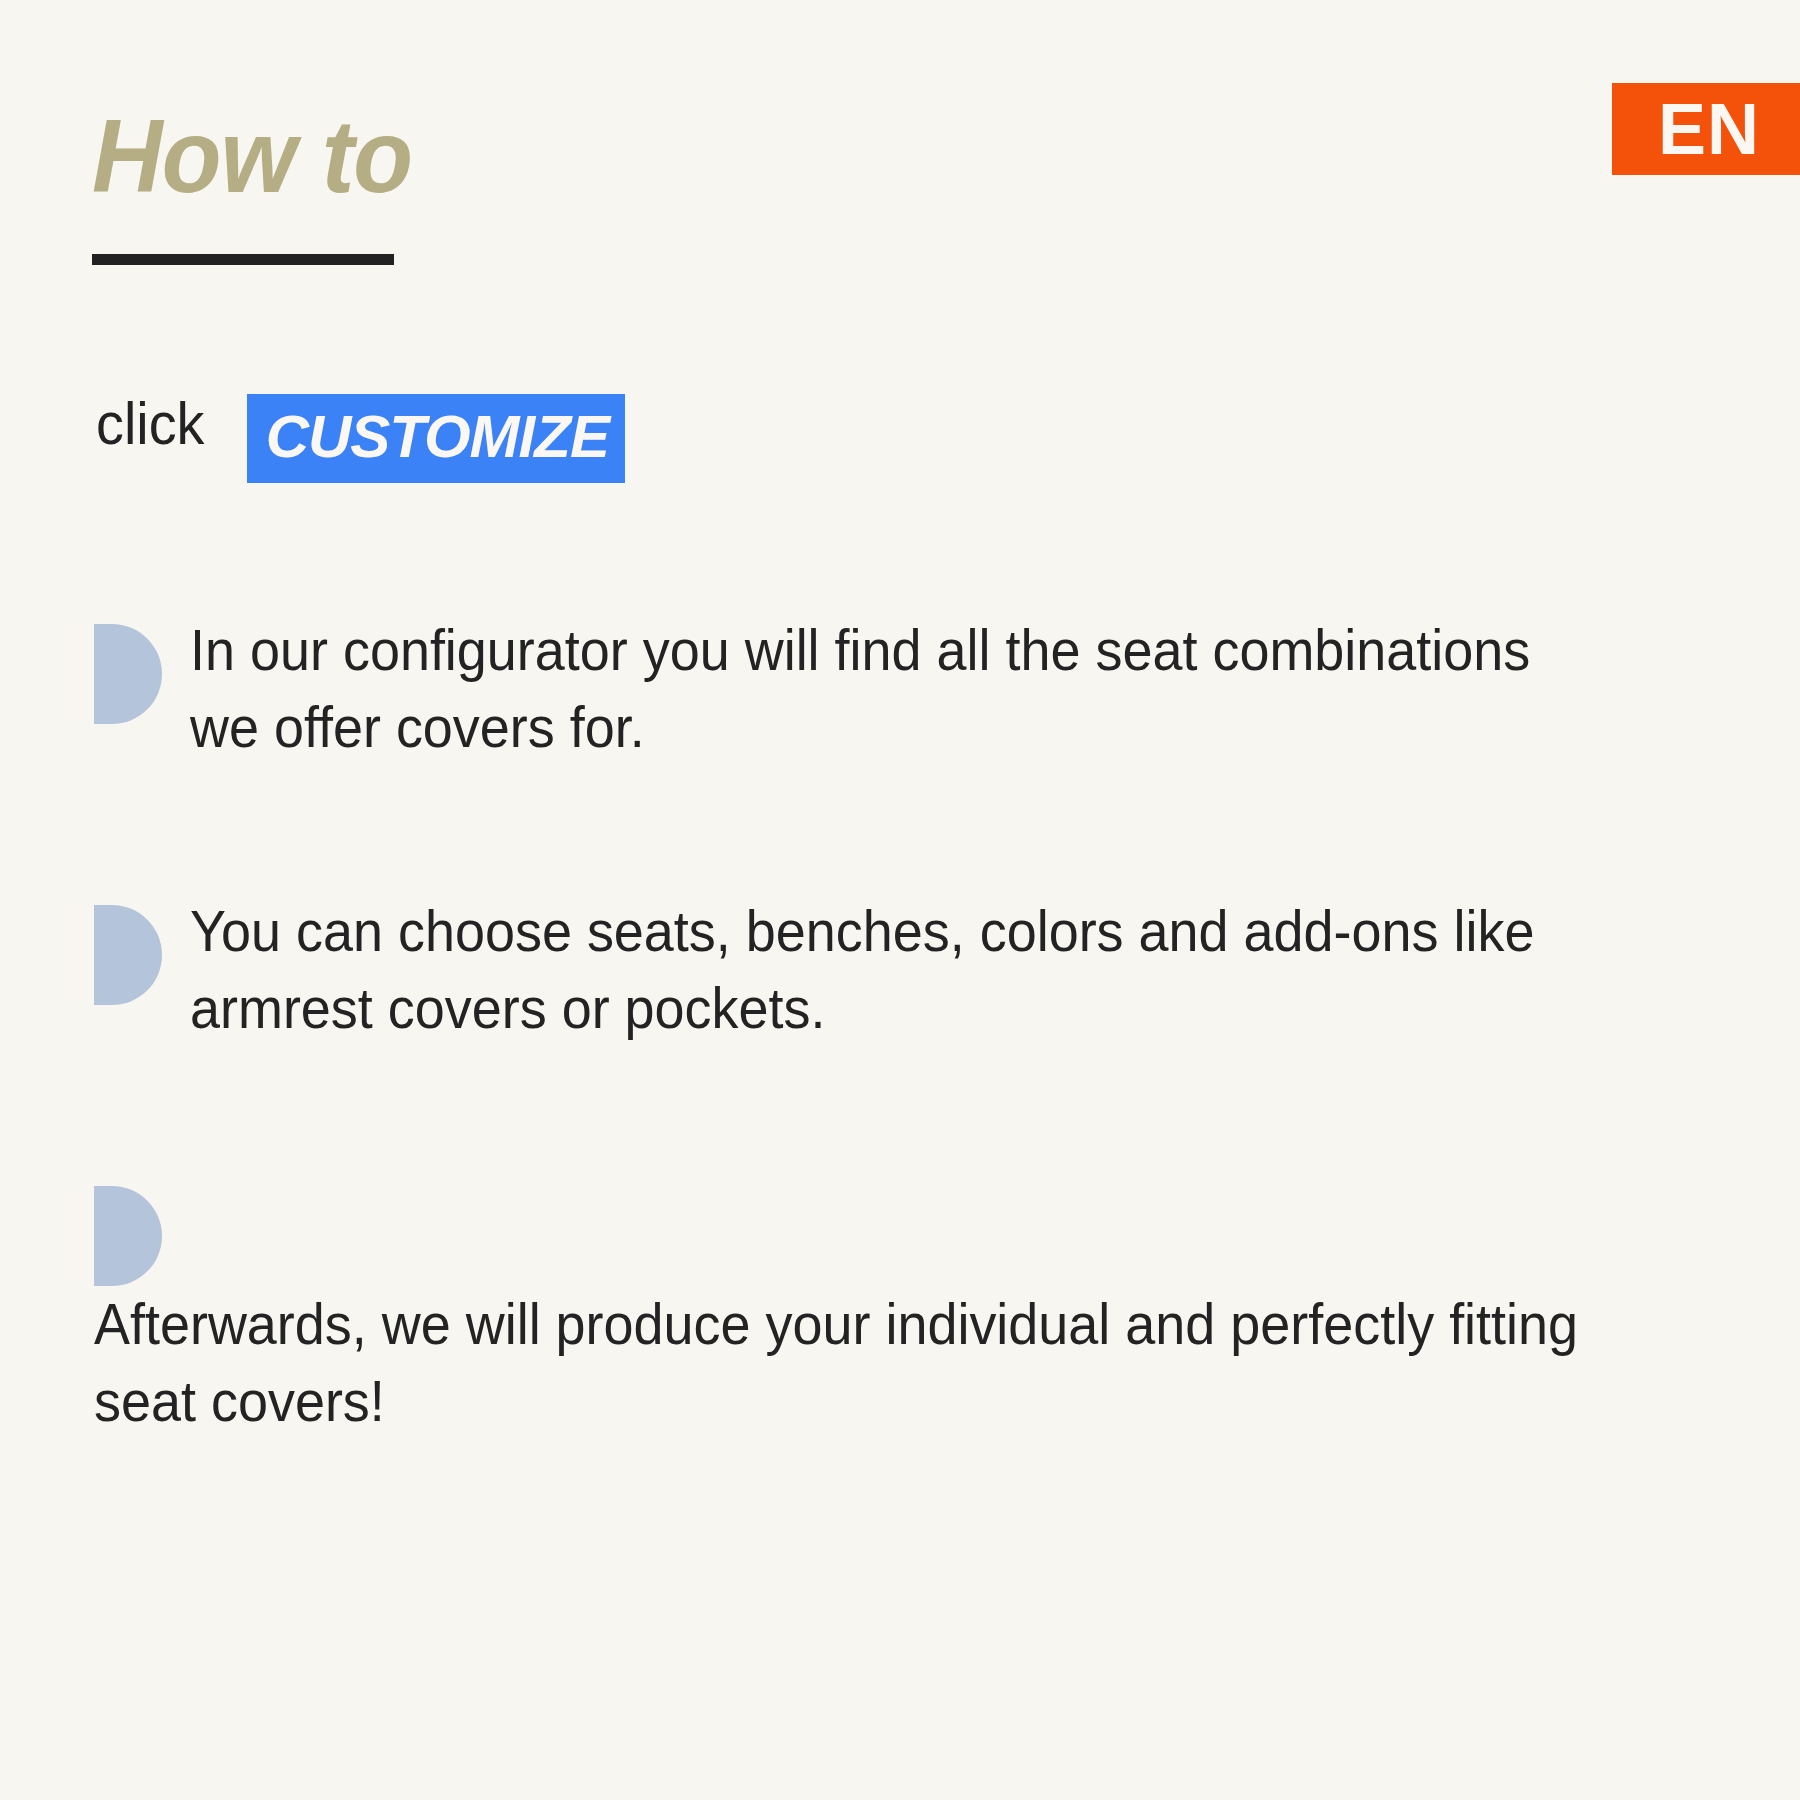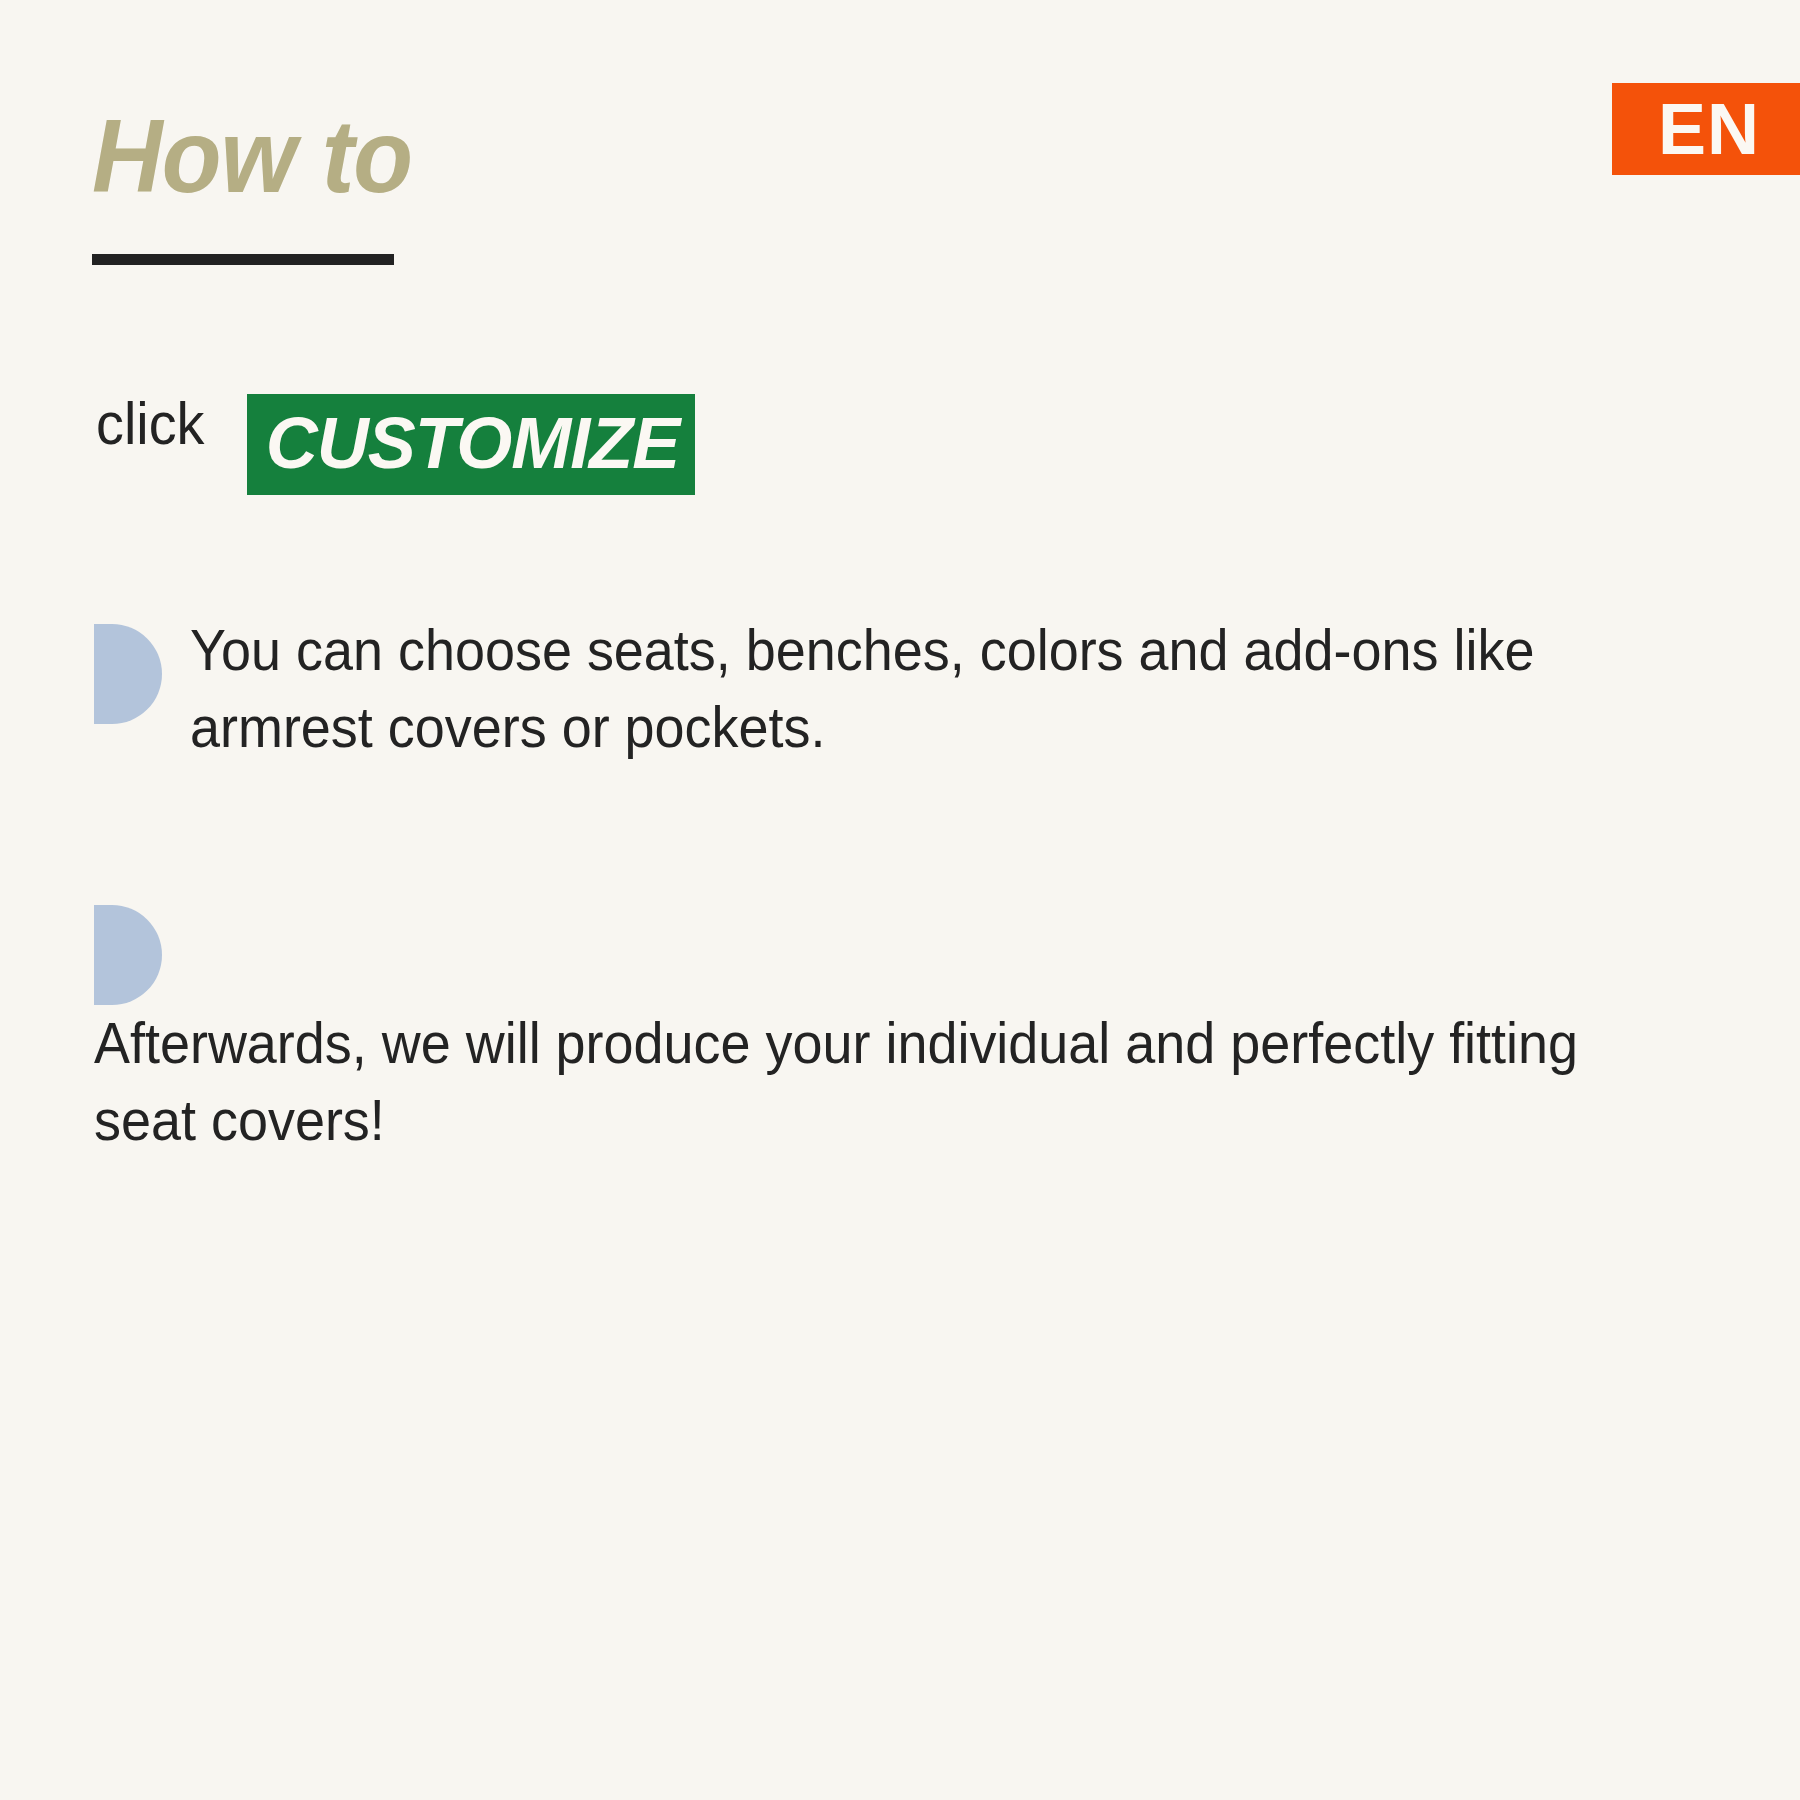--- a/index.html
+++ b/index.html
@@ -75,23 +75,23 @@
     font-size: 60px;
     color: #232323;
     font-weight: 400;
     line-height: 1;
     font-family: "Liberation Sans", sans-serif;
     transform: scaleX(0.93);
     transform-origin: left center;
     margin-right: 34px;
   }
   .cta-highlight {
-    background: #15803d;
+    background: #3b82f6;
     color: #FBF8F3;
-    font-size: 72px;
+    font-size: 60px;
     font-weight: 700;
     font-style: italic;
     line-height: 1;
     padding: 13px 16px 16px 19px;
     letter-spacing: -1px;
     font-family: "Liberation Sans", sans-serif;
     white-space: nowrap;
   }
 
   
@@ -145,19 +145,23 @@
 </div>
 
 <div class="cta-line">
   <span class="cta-prefix">click</span>
   <span class="cta-highlight">CUSTOMIZE</span>
 </div>
 
 <div class="bullet-list" id="steps-list">
     <div class="bullet-item">
       <div class="bullet-marker"></div>
+      <div class="bullet-text"><span>In our configurator you will find all the seat combinations we offer covers for.</span></div>
+    </div>
+    <div class="bullet-item">
+      <div class="bullet-marker"></div>
       <div class="bullet-text"><span>You can choose seats, benches, colors and add-ons like armrest covers or pockets.</span></div>
     </div>
     <div class="bullet-item">
       <div class="bullet-marker"></div>
       <div class="bullet-text"><span>Afterwards, we will produce your individual and perfectly fitting seat covers!</span></div>
     </div>
   </div>
 
 </body></html>

